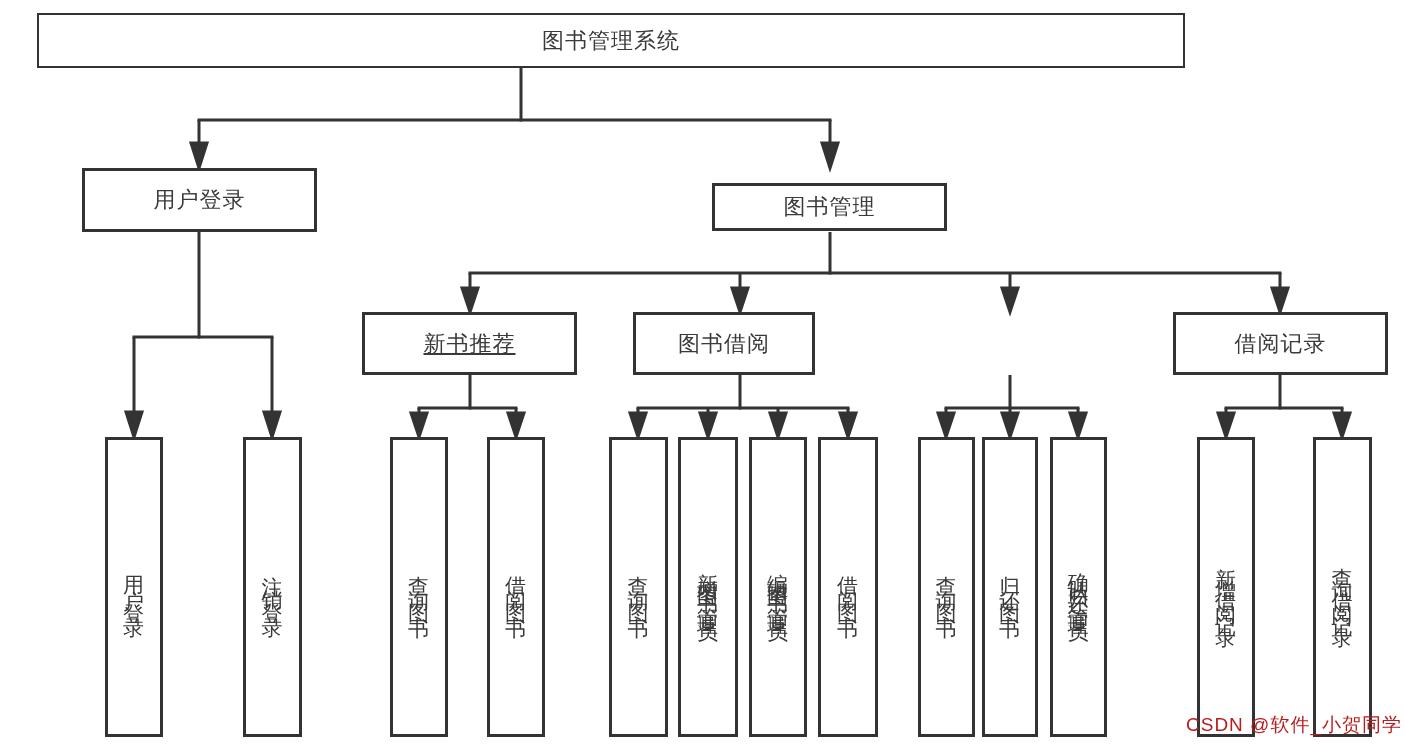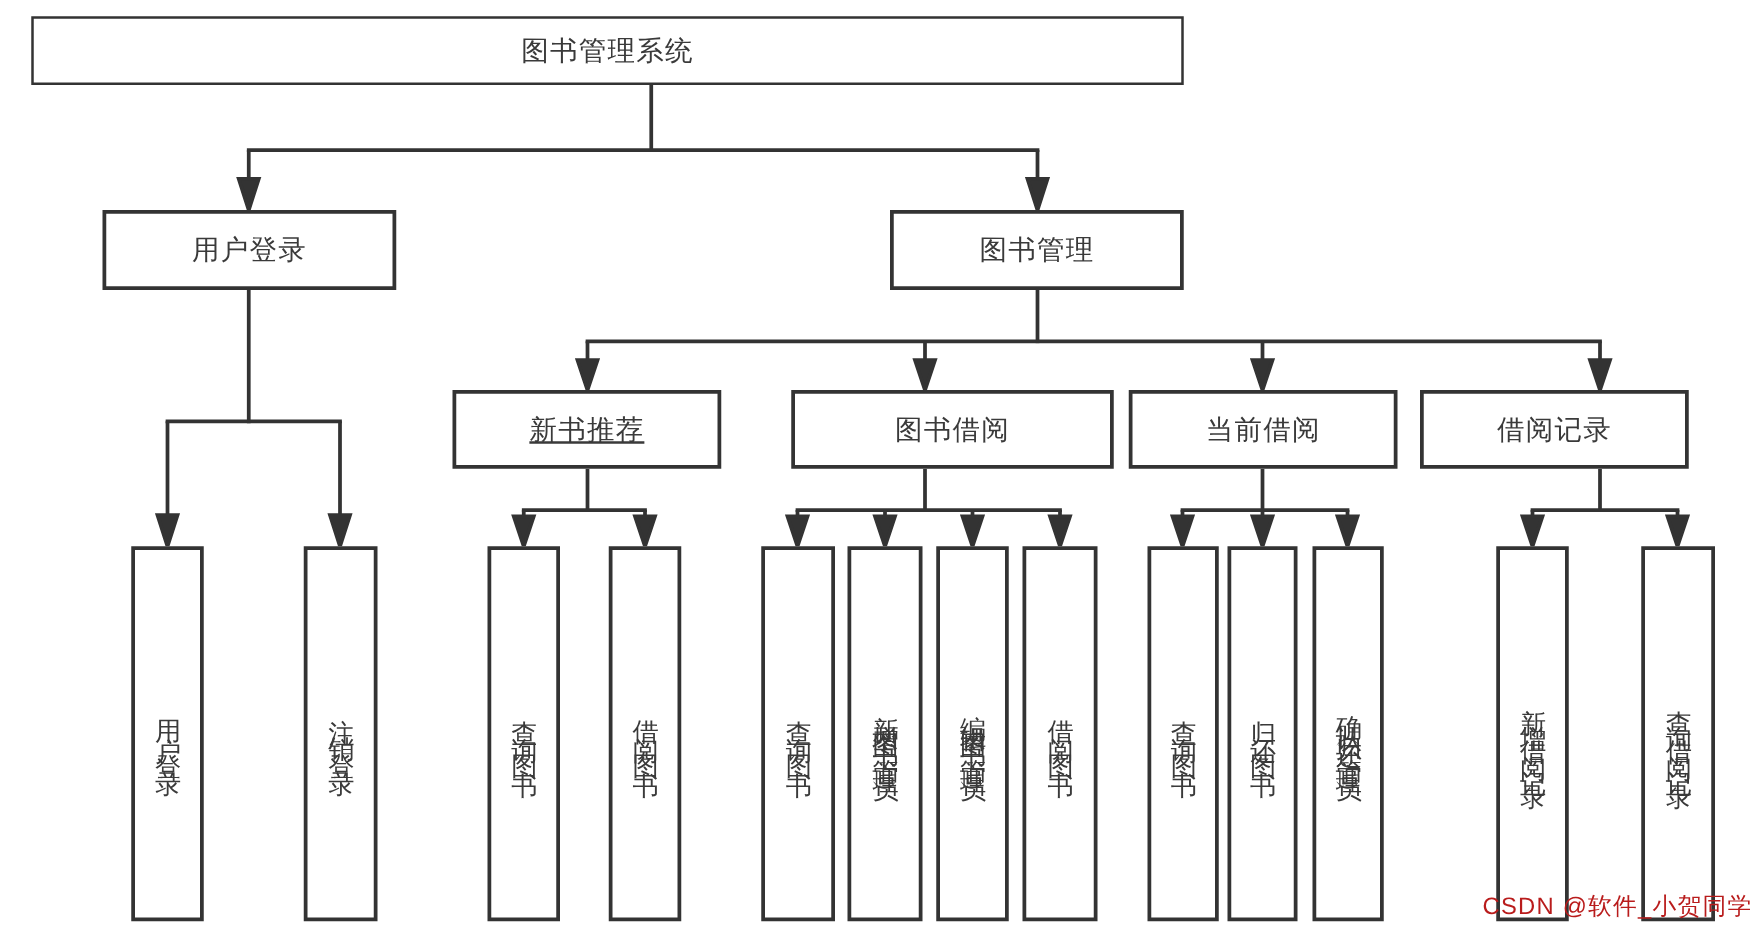--- a/index.html
+++ b/index.html
@@ -87,41 +87,38 @@
     <polygon points="1070,413 1086,413 1078,437"></polygon>
 
     <line x1="1280" y1="375" x2="1280" y2="409.5"></line>
     <line x1="1224.5" y1="408" x2="1343.5" y2="408"></line>
     <line x1="1226" y1="408" x2="1226" y2="415"></line>
     <polygon points="1218,413 1234,413 1226,437"></polygon>
     <line x1="1342" y1="408" x2="1342" y2="415"></line>
     <polygon points="1334,413 1350,413 1342,437"></polygon>
   </svg>
 
-  <div class="box root" style="left:25px;top:13px;width:922px;height:55px;">
+  <div class="box root" style="left:37px;top:13px;width:1148px;height:55px;">
     <span>图书管理系统</span>
   </div>
 
   <div class="box" style="left:82px;top:168px;width:235px;height:64px;">
     <span>用户登录</span>
   </div>
-  <div class="box" style="left:712px;top:168px;width:235px;height:64px;">
+  <div class="box" style="left:712px;top:183px;width:235px;height:48px;">
     <span>图书管理</span>
   </div>
 
   <div class="box" style="left:362px;top:312px;width:215px;height:63px;text-decoration:underline;">
     <span>新书推荐</span>
   </div>
-  <div class="box" style="left:633px;top:312px;width:258px;height:63px;">
+  <div class="box" style="left:633px;top:312px;width:182px;height:63px;">
     <span>图书借阅</span>
   </div>
-  <div class="box" style="left:903px;top:312px;width:215px;height:63px;">
-    <span>当前借阅</span>
-  </div>
-  <div class="box" style="left:1136px;top:312px;width:215px;height:63px;">
+  <div class="box" style="left:1173px;top:312px;width:215px;height:63px;">
     <span>借阅记录</span>
   </div>
 
   <div class="box leaf" style="left:105px;top:437px;width:58px;height:300px;">
     <span>用户登录</span>
   </div>
   <div class="box leaf" style="left:243px;top:437px;width:59px;height:300px;">
     <span>注销登录</span>
   </div>
 

